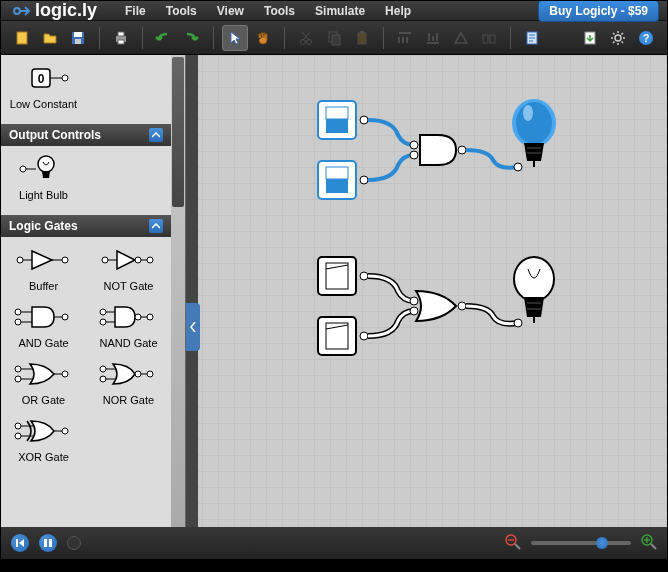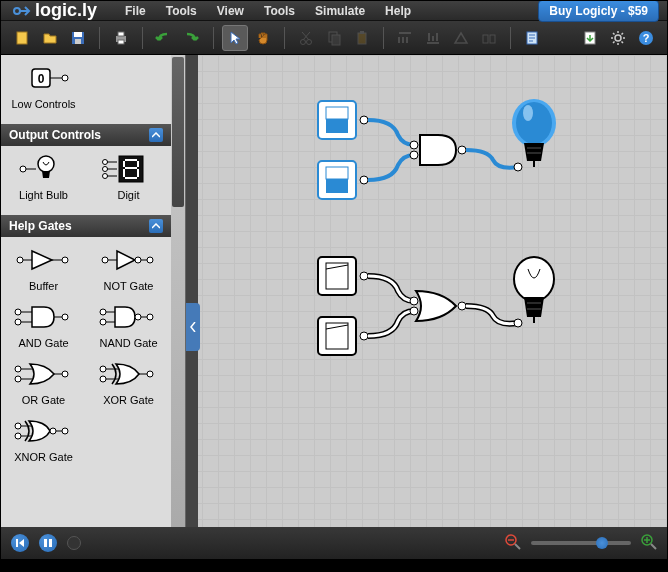--- a/index.html
+++ b/index.html
@@ -183,21 +183,21 @@
         <div class="palette">
           <div class="palette-item">
             <div class="palette-icon">
               <svg width="60" height="24">
                   <rect x="18" y="3" width="18" height="18" rx="3" fill="#fff" stroke="#000" stroke-width="1.5"></rect>
                   <text x="27" y="17" text-anchor="middle" font-size="12" font-weight="bold">0</text>
                   <line x1="36" y1="12" x2="48" y2="12" stroke="#000"></line>
                   <circle cx="51" cy="12" r="3" fill="#fff" stroke="#000"></circle>
                 </svg>
             </div>
-            <div class="palette-label">Low Controls</div>
+            <div class="palette-label">Low Constant</div>
           </div>
         </div>
 
         <div class="section-header">
           <span>Output Controls</span>
           <span class="collapse-icon">
               <svg width="8" height="6">
                 <path d="M0 5 L4 1 L8 5" fill="none" stroke="#fff" stroke-width="1.5"></path>
               </svg>
             </span>
@@ -208,39 +208,24 @@
               <svg width="60" height="34">
                   <circle cx="9" cy="17" r="3" fill="#fff" stroke="#000"></circle>
                   <line x1="12" y1="17" x2="22" y2="17" stroke="#000"></line>
                   <circle cx="32" cy="12" r="8" fill="#fff" stroke="#000" stroke-width="1.5"></circle>
                   <path d="M28 19 L36 19 L35 26 L29 26 Z" fill="#000"></path>
                   <path d="M29 10 Q32 16 35 10" fill="none" stroke="#000"></path>
                 </svg>
             </div>
             <div class="palette-label">Light Bulb</div>
           </div>
-          <div class="palette-item">
-            <div class="palette-icon">
-              <svg width="60" height="34">
-                  <circle cx="6" cy="10" r="2.5" fill="#fff" stroke="#000"></circle>
-                  <circle cx="6" cy="17" r="2.5" fill="#fff" stroke="#000"></circle>
-                  <circle cx="6" cy="24" r="2.5" fill="#fff" stroke="#000"></circle>
-                  <line x1="8" y1="10" x2="18" y2="10" stroke="#000"></line>
-                  <line x1="8" y1="17" x2="18" y2="17" stroke="#000"></line>
-                  <line x1="8" y1="24" x2="18" y2="24" stroke="#000"></line>
-                  <rect x="20" y="4" width="24" height="26" fill="#111" stroke="#000"></rect>
-                  <path d="M26 8 L38 8 M26 16 L38 16 M26 26 L38 26 M25 9 L25 15 M25 17 L25 25 M39 9 L39 15 M39 17 L39 25" stroke="#fff" stroke-width="2"></path>
-                </svg>
-            </div>
-            <div class="palette-label">Digit</div>
-          </div>
         </div>
 
         <div class="section-header">
-          <span>Help Gates</span>
+          <span>Logic Gates</span>
           <span class="collapse-icon">
               <svg width="8" height="6">
                 <path d="M0 5 L4 1 L8 5" fill="none" stroke="#fff" stroke-width="1.5"></path>
               </svg>
             </span>
         </div>
         <div class="palette">
           <div class="palette-item">
             <div class="palette-icon">
                 <svg width="64" height="26">
@@ -307,45 +292,44 @@
                   <circle cx="53" cy="14" r="3" fill="#fff" stroke="#000"></circle>
                 </svg>
               </div>
             <div class="palette-label">OR Gate</div>
           </div>
           <div class="palette-item">
             <div class="palette-icon">
                 <svg width="64" height="28">
                   <circle cx="6" cy="9" r="3" fill="#fff" stroke="#000"></circle>
                   <circle cx="6" cy="19" r="3" fill="#fff" stroke="#000"></circle>
+                  <line x1="9" y1="9" x2="20" y2="9" stroke="#000"></line>
+                  <line x1="9" y1="19" x2="20" y2="19" stroke="#000"></line>
+                  <path d="M16 4 Q24 14 16 24 Q32 24 38 14 Q32 4 16 4 Z" fill="#fff" stroke="#000" stroke-width="1.5"></path>
+                  <circle cx="41" cy="14" r="3" fill="#fff" stroke="#000"></circle>
+                  <line x1="44" y1="14" x2="50" y2="14" stroke="#000"></line>
+                  <circle cx="53" cy="14" r="3" fill="#fff" stroke="#000"></circle>
+                </svg>
+              </div>
+            <div class="palette-label">NOR Gate</div>
+          </div>
+          <div class="palette-item">
+            <div class="palette-icon">
+                <svg width="64" height="28">
+                  <circle cx="6" cy="9" r="3" fill="#fff" stroke="#000"></circle>
+                  <circle cx="6" cy="19" r="3" fill="#fff" stroke="#000"></circle>
                   <line x1="9" y1="9" x2="22" y2="9" stroke="#000"></line>
                   <line x1="9" y1="19" x2="22" y2="19" stroke="#000"></line>
                   <path d="M15 4 Q23 14 15 24" fill="none" stroke="#000" stroke-width="1.5"></path>
                   <path d="M19 4 Q27 14 19 24 Q35 24 42 14 Q35 4 19 4 Z" fill="#fff" stroke="#000" stroke-width="1.5"></path>
                   <line x1="42" y1="14" x2="50" y2="14" stroke="#000"></line>
                   <circle cx="53" cy="14" r="3" fill="#fff" stroke="#000"></circle>
                 </svg>
               </div>
             <div class="palette-label">XOR Gate</div>
-          </div>
-          <div class="palette-item">
-            <div class="palette-icon">
-                <svg width="64" height="28">
-                  <circle cx="6" cy="9" r="3" fill="#fff" stroke="#000"></circle>
-                  <circle cx="6" cy="19" r="3" fill="#fff" stroke="#000"></circle>
-                  <line x1="9" y1="9" x2="20" y2="9" stroke="#000"></line>
-                  <line x1="9" y1="19" x2="20" y2="19" stroke="#000"></line>
-                  <path d="M13 4 Q21 14 13 24" fill="none" stroke="#000" stroke-width="1.5"></path>
-                  <path d="M17 4 Q25 14 17 24 Q33 24 38 14 Q33 4 17 4 Z" fill="#fff" stroke="#000" stroke-width="1.5"></path>
-                  <circle cx="41" cy="14" r="3" fill="#fff" stroke="#000"></circle>
-                  <line x1="44" y1="14" x2="50" y2="14" stroke="#000"></line>
-                  <circle cx="53" cy="14" r="3" fill="#fff" stroke="#000"></circle>
-                </svg>
-              </div>
-            <div class="palette-label">XNOR Gate</div>
           </div>
         </div>
       </div>
       <div class="vscroll">
         <div class="vscroll-thumb" style="top:2px;height:150px"></div>
       </div>
     </div>
   </div>
 
   <div class="canvas-wrap">

